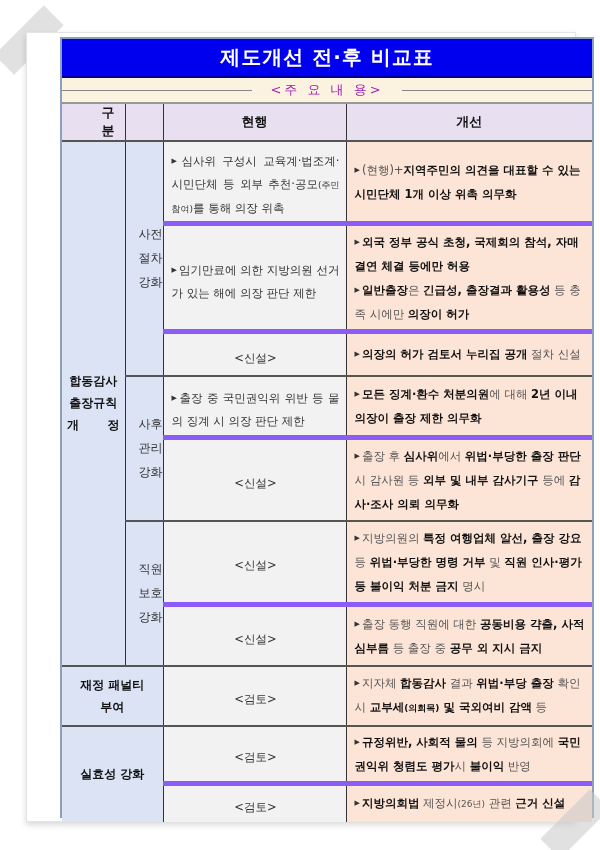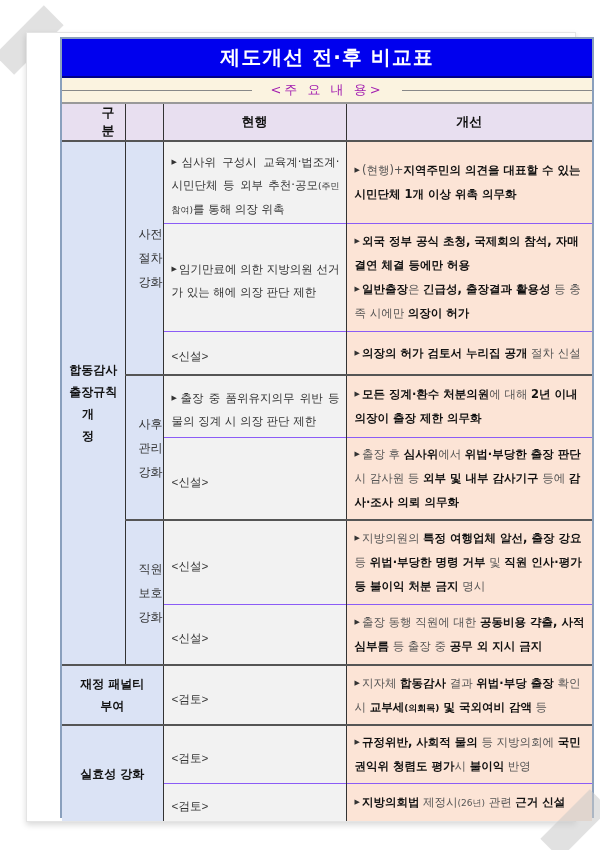--- a/index.html
+++ b/index.html
@@ -23,25 +23,25 @@
   .subtitle span { position:relative; background:#fbf3e0; padding:0 6px; letter-spacing:3px; }
   table { border-collapse:collapse; width:530px; table-layout:fixed; }
   td, th { padding:0; box-sizing:border-box; font-size:11.5px; color:#333; }
   th { background:#e8dff0; height:26px; font-weight:bold; font-size:13px; color:#111;
        border-top:2px solid #999; border-bottom:2px solid #555; border-left:1px solid #333; }
   th:first-child { border-left:none; text-align:right; padding-left:20px; letter-spacing:10px; }
   .c1 { background:#dbe3f5; text-align:center; font-weight:bold; color:#111; font-size:12px; line-height:22px; }
   .c2 { background:#dbe3f5; text-align:right; color:#333; font-size:12px; line-height:24px;
         border-left:1px solid #333; }
   .c3 { background:#f2f2f2; border-left:1px solid #333; padding:8px 6px 0 8px; line-height:23px; text-align:justify; }
-  .c3.center { text-align:left;font-family:Liberation Mono, monospace; }
+  .c3.center { text-align:center; }
   .c4 { background:#fce4d6; border-left:1px solid #333; padding:0 6px 0 8px; line-height:24px; color:#555; }
   .c4 b { color:#111; }
   .small { font-size:9px; }
-  tr.sep-thin td.c3, tr.sep-thin td.c4 { border-top:1px solid #8b5cf6; }
+  tr.sep-thin td.c3, tr.sep-thin td.c4 { border-top:5px solid #8b5cf6; }
   tr.sep-thick td { border-top:2px solid #555; }
   .tri { font-size:7px; vertical-align:2px; margin-right:2px; color:#333; }
 </style>
 </head>
 <body>
 
 <div class="tape tl"></div>
 <div class="frame"></div>
 
 <div class="doc">
@@ -64,21 +64,21 @@
       <th>구 분</th>
       <th></th>
       <th>현행</th>
       <th>개선</th>
     </tr>
 
     <tr style="height:82px">
       <td class="c1" rowspan="7">
         <div>합동감사</div>
         <div>출장규칙</div>
-        <div style="text-align:justify;text-align-last:justify;padding:0 20px">개      정</div>
+        <div style="text-align:justify;text-align-last:justify;padding:0 5px">개      정</div>
       </td>
       <td class="c2" rowspan="3">
         <div>사전</div>
         <div>절차</div>
         <div>강화</div>
       </td>
       <td class="c3"><span class="tri">▶</span><span>심사위 구성시 교육계·법조계·시민단체 등 외부 추천·공모</span><span class="small">(주민참여)</span><span>를 통해 의장 위촉</span></td>
       <td class="c4"><span class="tri">▶</span><span>(현행)+</span><b>지역주민의 의견을 대표할 수 있는 시민단체 1개 이상 위촉 의무화</b></td>
     </tr>
 
@@ -94,21 +94,21 @@
       <td class="c3 center">&lt;신설&gt;</td>
       <td class="c4"><span class="tri">▶</span><b>의장의 허가 검토서 누리집 공개</b><span> 절차 신설</span></td>
     </tr>
 
     <tr class="sep-thick" style="height:62px">
       <td class="c2" rowspan="2">
         <div>사후</div>
         <div>관리</div>
         <div>강화</div>
       </td>
-      <td class="c3"><span class="tri">▶</span><span>출장 중 품위유지의무 위반 등 물의 징계 시 의장 판단 제한</span></td>
+      <td class="c3"><span class="tri">▶</span><span>출장 중 국민권익위 위반 등 물의 징계 시 의장 판단 제한</span></td>
       <td class="c4"><span class="tri">▶</span><b>모든 징계·환수 처분의원</b><span>에 대해 </span><b>2년 이내 의장이 출장 제한 의무화</b></td>
     </tr>
 
     <tr class="sep-thin" style="height:83px">
       <td class="c3 center">&lt;신설&gt;</td>
       <td class="c4"><span class="tri">▶</span><span>출장 후 </span><b>심사위</b><span>에서 </span><b>위법·부당한 출장 판단</b><span>시 감사원 등 </span><b>외부 및 내부 감사기구</b><span> 등에 </span><b>감사·조사 의뢰 의무화</b></td>
     </tr>
 
     <tr class="sep-thick" style="height:84px">
       <td class="c2" rowspan="2">

